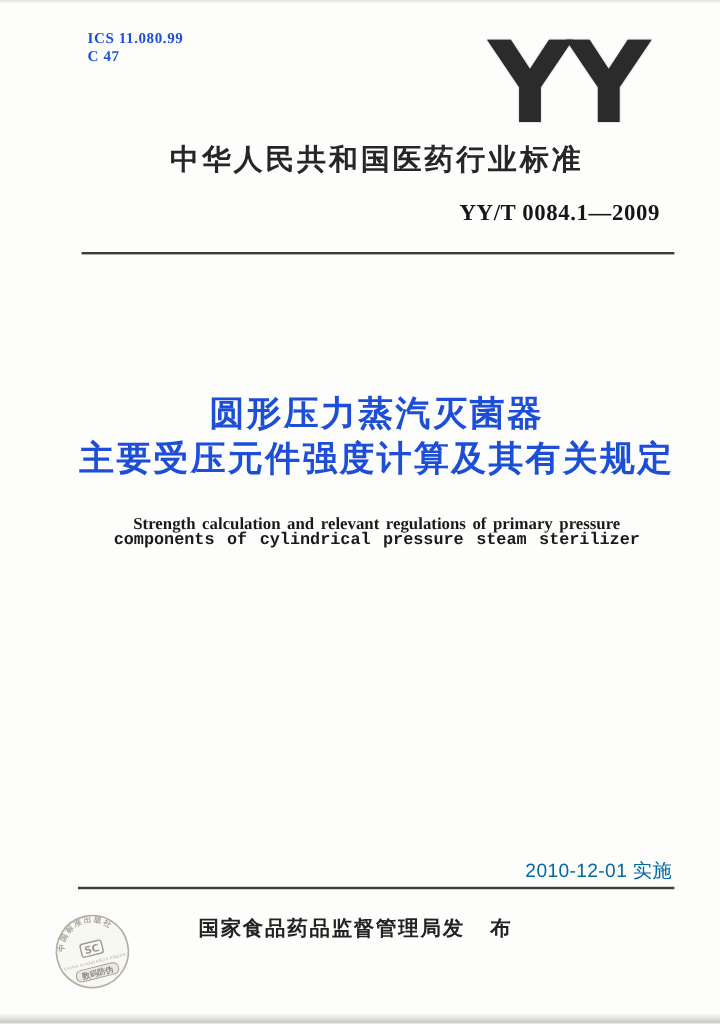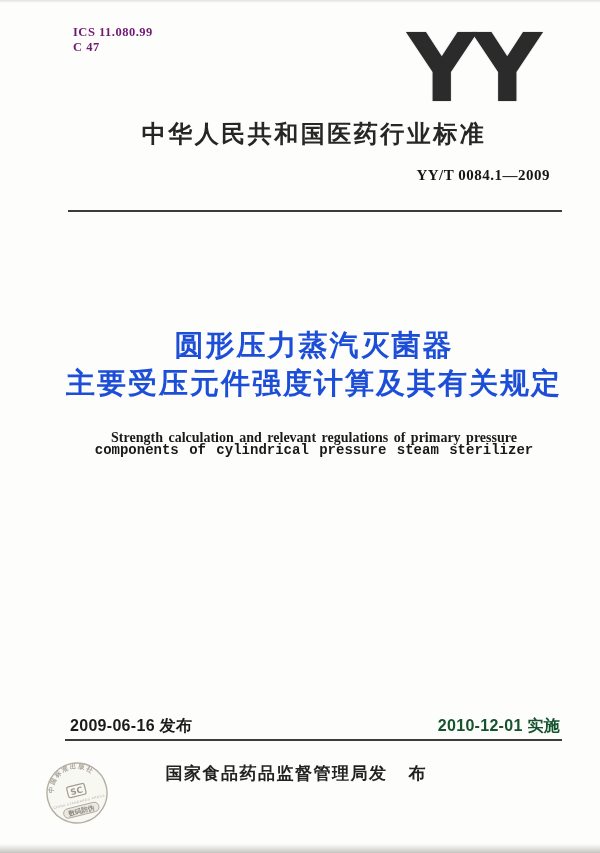--- a/index.html
+++ b/index.html
@@ -20,40 +20,40 @@
   .edge-top{
     position:absolute;left:0;right:0;top:0;height:3px;
     background:linear-gradient(to bottom,#e3e1dd,rgba(253,253,251,0));
   }
   .content{position:absolute;left:66px;top:0;width:496px;}
 
   .ics-block{
     position:absolute;left:73px;top:25px;
     font-family:"Liberation Serif","DejaVu Serif",serif;
     font-weight:bold;font-size:12.5px;line-height:15px;
-    letter-spacing:.5px;color:#701a75;
+    letter-spacing:.5px;color:#1d4ed8;
   }
   .logo{
     position:absolute;right:62px;top:24px;
     font-family:"DejaVu Sans","Liberation Sans",sans-serif;
     font-weight:900;font-size:96px;line-height:90px;
     letter-spacing:-4px;color:#2b2b2b;
     transform:scaleY(0.98);
     text-shadow:0 0 1px #555;
   }
   .heading{
     position:absolute;left:0;top:112px;width:496px;
     text-align:center;
     font-weight:bold;font-size:24px;line-height:44px;
     letter-spacing:2.5px;white-space:nowrap;color:#262626;
   }
   .std-num{
     position:absolute;right:50px;top:167px;
     font-family:"Liberation Serif","DejaVu Serif",serif;
-    font-weight:bold;font-size:15px;letter-spacing:.5px;
+    font-weight:bold;font-size:19px;letter-spacing:.5px;
     text-align:right;color:#161616;
   }
   .replaces{
     position:absolute;right:50px;top:191px;
     font-family:"Liberation Serif","DejaVu Serif",serif;
     font-weight:600;font-size:12.5px;letter-spacing:.3px;
     text-align:right;color:#222;
   }
   .rule-top{
     position:absolute;left:68px;right:38px;top:210px;height:2px;
@@ -74,21 +74,21 @@
   }
   .title-en.l1{top:429px;}
   .title-en.l2{top:441px;font-family:Liberation Mono, monospace;}
 
   .date-issue{
     position:absolute;left:70px;top:716px;
     font-weight:bold;font-size:16px;letter-spacing:.3px;color:#1b1b1b;
   }
   .date-impl{
     position:absolute;right:40px;top:716px;
-    font-weight:bold;font-size:16px;letter-spacing:.3px;color:#14532d;
+    font-weight:normal;font-size:16px;letter-spacing:.3px;color:#0369a1;
   }
   .rule-bottom{
     position:absolute;left:65px;right:38px;top:739px;height:2px;
     background:#3c3c3c;
   }
   .footer{
     position:absolute;left:0;top:762px;width:600px;
     display:flex;justify-content:center;align-items:center;
     font-weight:bold;font-size:17px;letter-spacing:1.5px;color:#222;
     white-space:nowrap;
@@ -119,21 +119,20 @@
     <div class="title-cn l1">圆形压力蒸汽灭菌器</div>
     <div class="title-cn l2">主要受压元件强度计算及其有关规定</div>
     <div class="title-en l1">Strength calculation and relevant regulations of primary pressure</div>
     <div class="title-en l2">components of cylindrical pressure steam sterilizer</div>
   </div>
 
   <div class="std-num">YY/T 0084.1—2009</div>
 
   <div class="rule-top"></div>
 
-  <div class="date-issue">2009-06-16 发布</div>
   <div class="date-impl">2010-12-01 实施</div>
 
   <div class="rule-bottom"></div>
 
   <div class="footer">
     <span>国家食品药品监督管理局</span>
     <span class="fabu">发 布</span>
   </div>
 
   <svg class="seal" viewBox="0 0 66 66">

